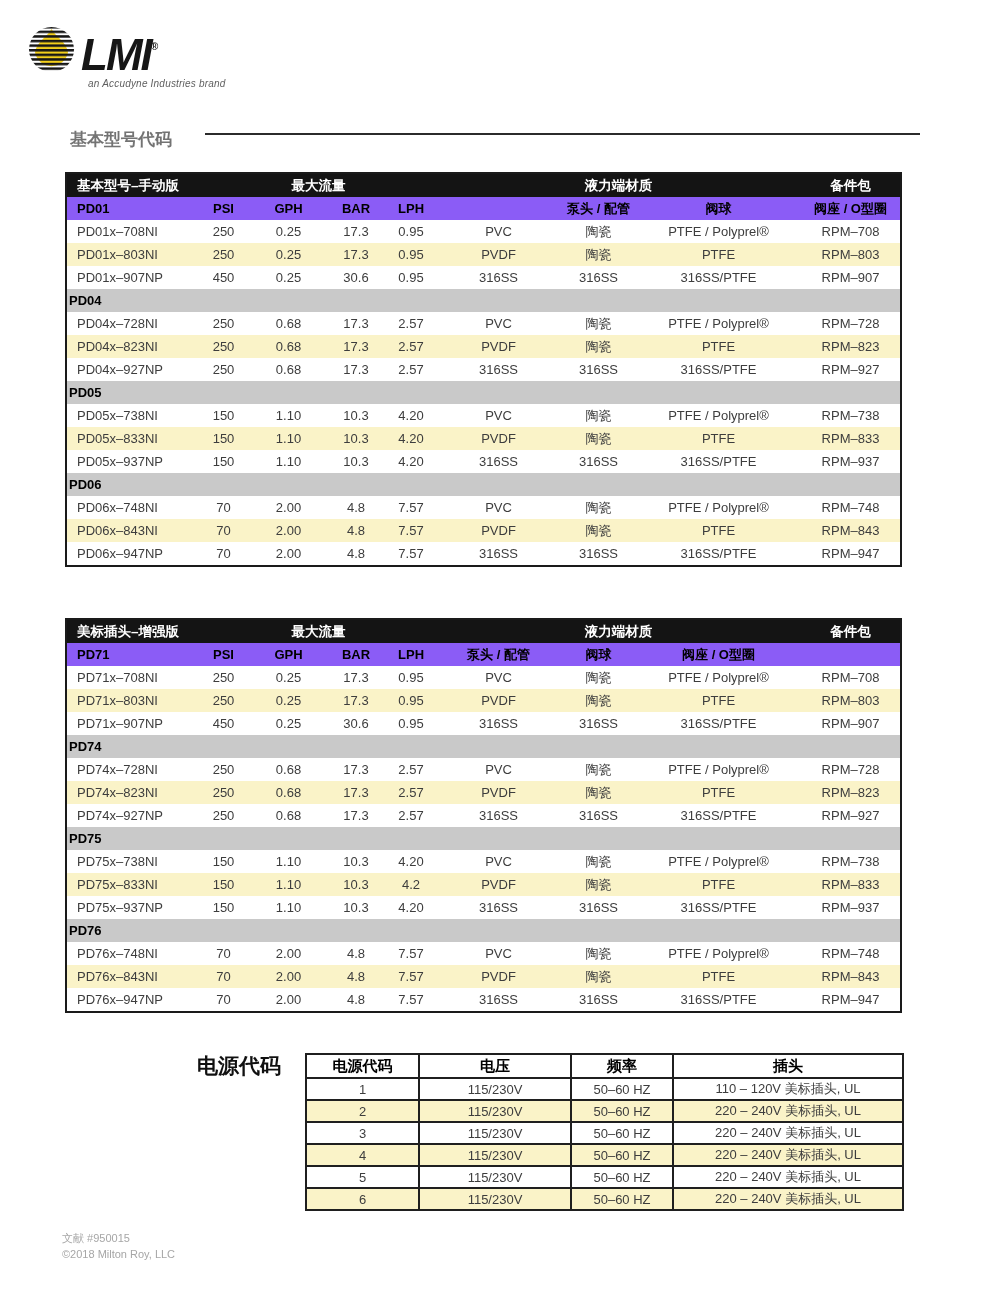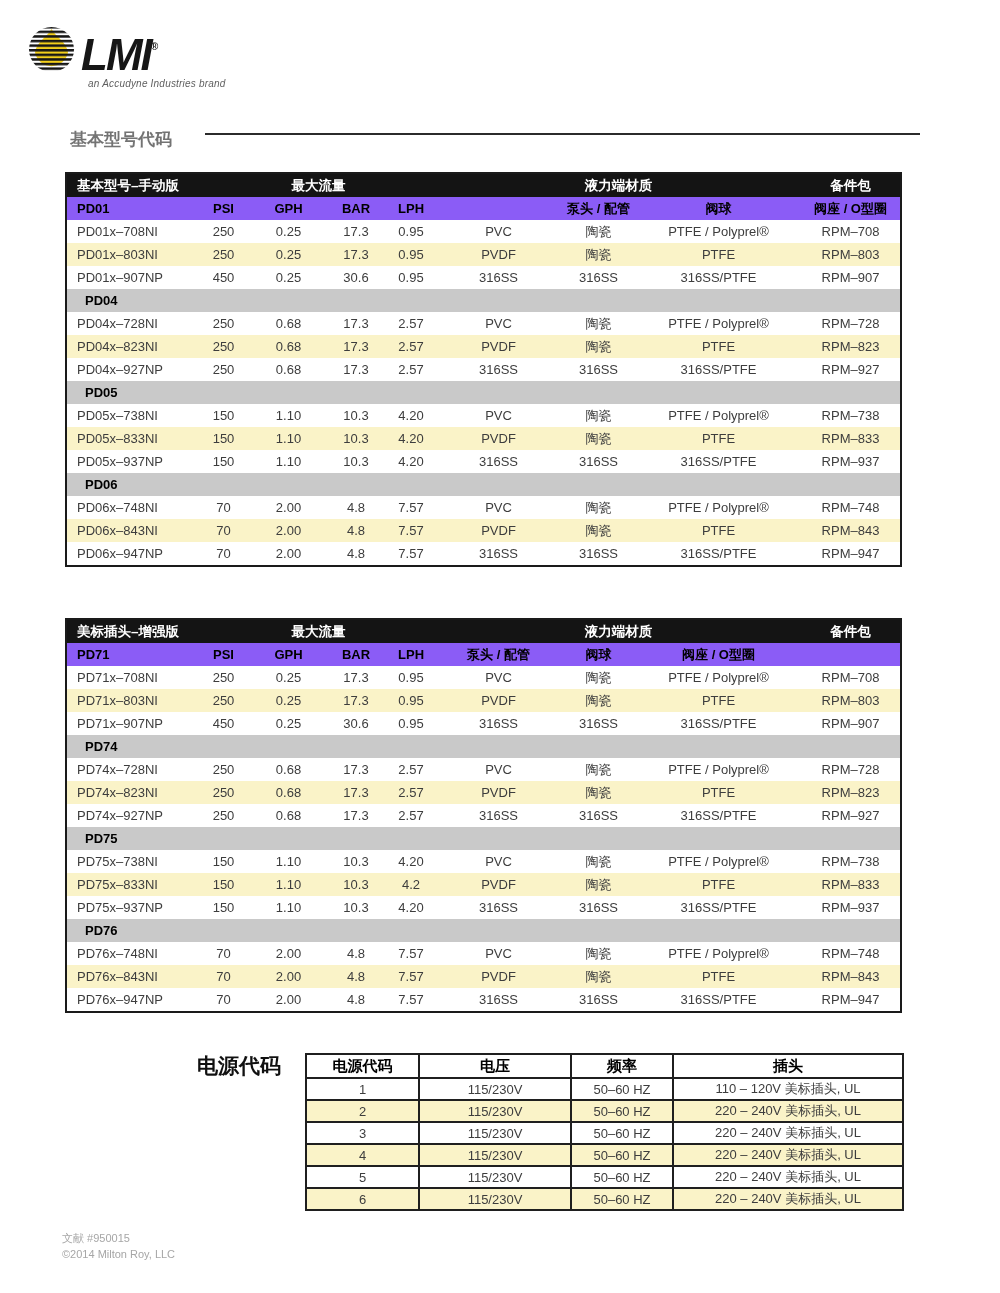--- a/index.html
+++ b/index.html
@@ -19,21 +19,21 @@
   .title-rule{position:absolute;left:205px;top:133px;width:715px;height:2px;background:#2b2b2b;}
   
   table{border-spacing:0;border-radius:12px;}
   .model-table{
     position:absolute;left:65px;width:835px;border-collapse:collapse;table-layout:fixed;
     border:2px solid #1a1a1a;font-size:13px;color:#3d3d3d;
   }
   .model-table td{height:23px;padding:0;text-align:center;white-space:nowrap;overflow:hidden;}
   .model-table tr.band td{background:#141414;color:#ffffff;font-weight:bold;font-size:13.5px;}
   .model-table tr.sub td{background:#8b5cf6;color:#000000;font-weight:bold;}
-  .model-table tr.group td{background:#c9c9c9;color:#000000;font-weight:bold;text-align:left;padding-left:18px;}
+  .model-table tr.group td{background:#c9c9c9;color:#000000;font-weight:bold;text-align:left;padding-left:2px;}
   .model-table tr.hl td{background:#faf3c8;}
   .model-table td.left{text-align:left;padding-left:10px;}
   #model-table-0{top:172px;}
   #model-table-1{top:618px;}
   
   .power-label{position:absolute;left:197px;top:1052px;font-size:21px;font-weight:bold;color:#101010;}
   #power-table{
     position:absolute;left:305px;top:1053px;width:597px;border-collapse:collapse;table-layout:fixed;
     font-size:13px;color:#3d3d3d;
   }
@@ -462,14 +462,14 @@
         <td>6</td>
         <td>115/230V</td>
         <td>50–60 HZ</td>
         <td>220 – 240V 美标插头, UL</td>
       </tr>
     </tbody>
 </table>
 
 <div class="footer">
   <div>文献 #950015</div>
-  <div>©2014 Milton Roy, LLC</div>
+  <div>©2018 Milton Roy, LLC</div>
 </div>
 
 </body></html>

